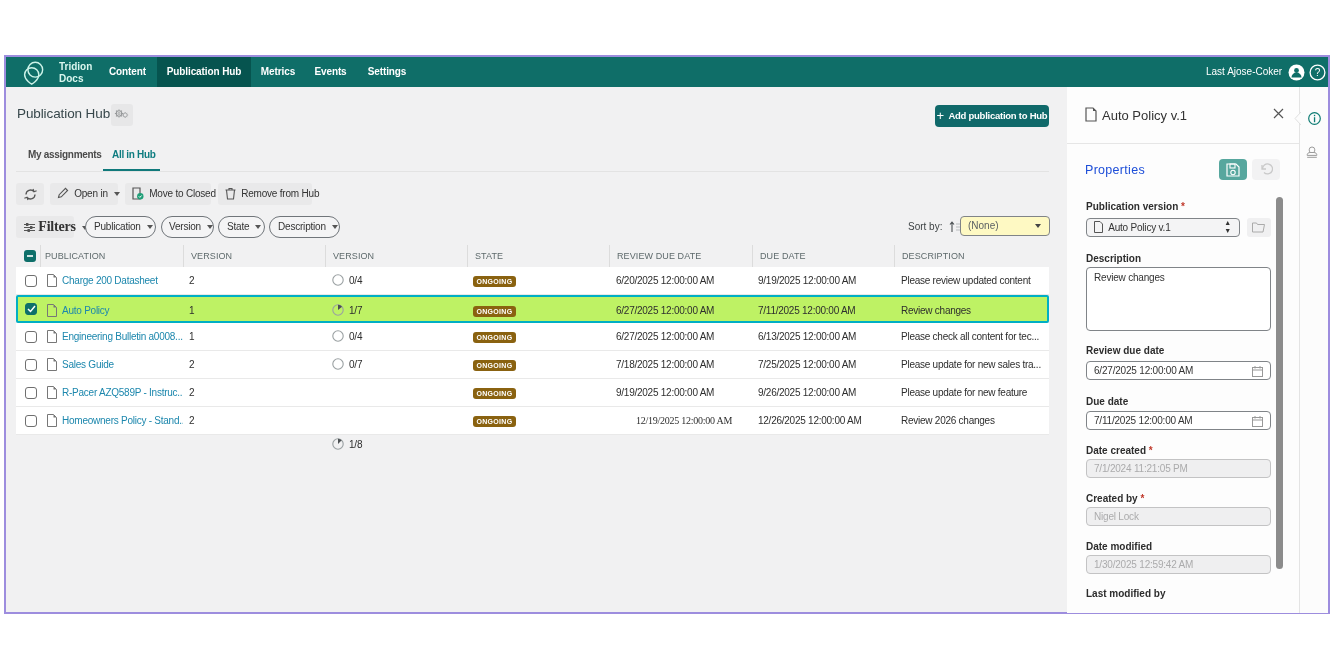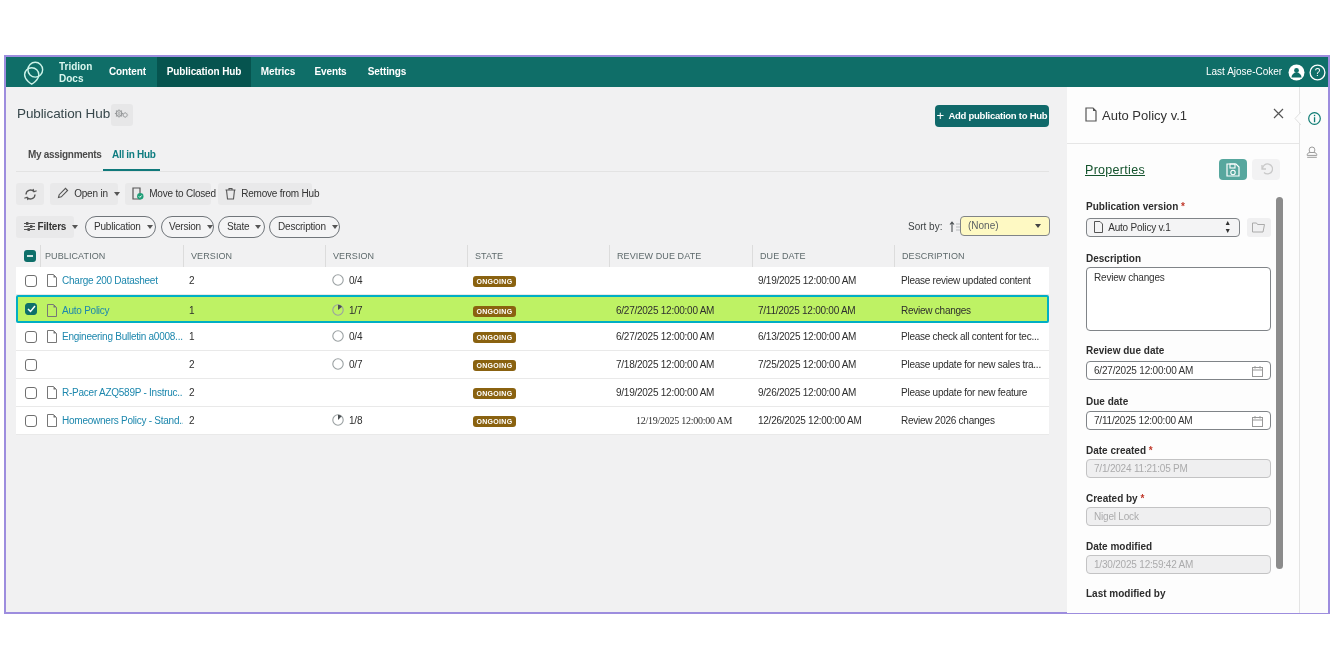--- a/index.html
+++ b/index.html
@@ -14,41 +14,41 @@
 .user { position:absolute; color:#fff; font-size:10px; line-height:30px; white-space:nowrap; }
 
 .title { position:absolute; left:17px; top:106px; font-size:13.5px; color:#37474b; letter-spacing:-0.1px; }
 .title-btn { position:absolute; left:111px; top:104px; width:22px; height:22px; background:#e7e7e8; border-radius:3px; }
 .addbtn { position:absolute; left:935px; top:105px; width:114px; height:22px; background:#10696A; border-radius:4px; color:#fff; font-size:9.5px; font-weight:bold; letter-spacing:-0.25px; text-align:center; line-height:22px; white-space:nowrap; }
 .tab { position:absolute; top:149px; font-size:10px; font-weight:bold; letter-spacing:-0.3px; white-space:nowrap; }
 .tabline { position:absolute; left:16px; top:171px; width:1033px; height:1px; background:#e3e3e3; }
 .tabunder { position:absolute; left:103px; top:169px; width:57px; height:2px; background:#10797B; }
 
 .tbtn { position:absolute; top:183px; height:22px; background:#e9e9ea; border-radius:3px; font-size:10px; letter-spacing:-0.2px; color:#333; line-height:22px; white-space:nowrap; }
-.fbtn { position:absolute; top:216px; height:22px; background:#e9e9ea; border-radius:3px; font-size:10px; letter-spacing:-0.2px; color:#333; line-height:22px; white-space:nowrap; }
+.fbtn { position:absolute; top:216px; height:22px; background:#e9e9ea; border-radius:3px; font-size:14px; letter-spacing:-0.2px; color:#333; line-height:22px; white-space:nowrap;font-family:Liberation Serif, serif; }
 .pill { position:absolute; top:216px; height:22px; background:#f4f4f5; border:1px solid #70757a; border-radius:11px; font-size:10px; letter-spacing:-0.2px; color:#333; line-height:20px; white-space:nowrap; }
 .sortlab { position:absolute; left:908px; top:216px; font-size:10px; color:#3e4345; line-height:22px; }
 .sortdd { position:absolute; left:960px; top:216px; width:90px; height:20px; background:#fef9c3; border:1px solid #808488; border-radius:4px; font-size:10px; color:#5a5f63; line-height:18px; }
 
 .thead { position:absolute; left:16px; top:245px; width:1033px; height:22px; font-size:9px; color:#5E6A6C; }
 .th { position:absolute; top:0; height:22px; line-height:22px; letter-spacing:0.1px; border-left:1px solid #dcdcdc; padding-left:7px; white-space:nowrap; }
 .th.first { border-left:none; }
 .trow { position:absolute; left:16px; width:1033px; height:28px; background:#fff; border-bottom:1px solid #e9e9e9; font-size:10px; letter-spacing:-0.25px; color:#2e2e2e; }
 .trow .cell { position:absolute; top:0; height:28px; line-height:28px; white-space:nowrap; overflow:hidden; }
 .trow.sel { background:#bef264; border:2px solid #00AFC4; border-radius:2px; }
 .link { color:#1C87AD; }
 .badge { display:inline-block; background:#8A6210; color:#fff; font-size:7px; font-weight:bold; letter-spacing:0.3px; border-radius:3px; padding:0 3.5px; line-height:11px; height:11px; vertical-align:middle; }
 .cb { position:absolute; left:9px; top:8px; width:12px; height:12px; border:1.5px solid #6f6f6f; border-radius:3px; background:#fff; }
 .cb.on { background:#0E6F6A; border-color:#0E6F6A; }
 
 .panel { position:absolute; left:1067px; top:87px; width:232px; height:526px; background:#fdfdfd; }
 .strip { position:absolute; left:1299px; top:87px; width:29px; height:526px; background:#fcfcfc; border-left:1px solid #e4e4e4; }
 .phead { position:absolute; left:1102px; top:108px; font-size:13px; color:#333; }
 .pdiv { position:absolute; left:1067px; top:143px; width:232px; height:1px; background:#e6e6e6; }
-.props { position:absolute; left:1085px; top:163px; font-size:12.5px; color:#14532d; letter-spacing:0.3px;text-decoration:underline; }
+.props { position:absolute; left:1085px; top:163px; font-size:12.5px; color:#1d4ed8; letter-spacing:0.3px; }
 .savebtn { position:absolute; left:1219px; top:159px; width:28px; height:21px; background:#57A79E; border-radius:4px; }
 .undobtn { position:absolute; left:1252px; top:159px; width:28px; height:21px; background:#f2f2f3; border-radius:4px; }
 .plabel { position:absolute; left:1086px; font-size:10px; font-weight:bold; color:#2d2d2d; white-space:nowrap; }
 .req { color:#C0392B; }
 .pinput { position:absolute; left:1086px; width:185px; height:19px; background:#fff; border:1px solid #808488; border-radius:4px; font-size:10px; color:#333; line-height:17px; letter-spacing:-0.2px; padding-left:7px; white-space:nowrap; }
 .pinput.dis { background:#efeff0; border-color:#c3c3c4; color:#ababac; }
 .scrollthumb { position:absolute; left:1276px; top:197px; width:7px; height:372px; background:#8c8c8c; border-radius:4px; }
 .caret { display:inline-block; width:0; height:0; border-left:3.5px solid transparent; border-right:3.5px solid transparent; border-top:4px solid #555; vertical-align:middle; margin-left:6px; }
 </style>
 </head>
@@ -170,20 +170,21 @@
       </div>
       <div class="cell" style="left:31px;width:136px;"><svg width="10" height="13" viewBox="0 0 10 13" style="vertical-align:-2.5px;">
           <path d="M0.5 0.5 h6 l3 3 v9 h-9 Z" fill="none" stroke="#777" stroke-width="1"></path>
           <path d="M6.5 0.5 v3 h3" fill="#777"></path>
         </svg>&nbsp;&nbsp;<span class="link">Charge 200 Datasheet</span></div>
       <div class="cell" style="left:173px;width:136px;">2</div>
       <div class="cell" style="left:316px;width:135px;"><svg width="12" height="12" viewBox="0 0 12 12" style="vertical-align:-2px;">
           <circle cx="6" cy="6" r="5.2" fill="none" stroke="#9aa0a2" stroke-width="1.1"></circle>
         </svg>&nbsp; 0/4</div>
       <div class="cell" style="left:457px;width:136px;"><span class="badge">ONGOING</span></div>
+      <div class="cell" style="left:600px;width:136px;">6/20/2025 12:00:00 AM</div>
       <div class="cell" style="left:742px;width:136px;">9/19/2025 12:00:00 AM</div>
       <div class="cell" style="left:885px;width:148px;">Please review updated content</div>
     </div>
     <div class="trow sel" style="top:295px;">
       <div class="cell" style="left:-2px;width:24px;">
         <span class="cb on" style="top:6px;"></span>
         <svg style="position:absolute;left:11px;top:8px;" width="9" height="8" viewBox="0 0 9 8">
           <path d="M1 4 L3.5 6.5 L8 1" fill="none" stroke="#fff" stroke-width="1.5"></path>
         </svg>
       </div>
@@ -215,20 +216,24 @@
         </svg>&nbsp; 0/4</div>
       <div class="cell" style="left:457px;width:136px;"><span class="badge">ONGOING</span></div>
       <div class="cell" style="left:600px;width:136px;">6/27/2025 12:00:00 AM</div>
       <div class="cell" style="left:742px;width:136px;">6/13/2025 12:00:00 AM</div>
       <div class="cell" style="left:885px;width:148px;">Please check all content for tec...</div>
     </div>
     <div class="trow" style="top:351px;">
       <div class="cell" style="left:0px;width:24px;">
         <span class="cb" style="top:8px;"></span>
       </div>
+      <div class="cell" style="left:31px;width:136px;"><svg width="10" height="13" viewBox="0 0 10 13" style="vertical-align:-2.5px;">
+          <path d="M0.5 0.5 h6 l3 3 v9 h-9 Z" fill="none" stroke="#777" stroke-width="1"></path>
+          <path d="M6.5 0.5 v3 h3" fill="#777"></path>
+        </svg>&nbsp;&nbsp;<span class="link">Sales Guide</span></div>
       <div class="cell" style="left:173px;width:136px;">2</div>
       <div class="cell" style="left:316px;width:135px;"><svg width="12" height="12" viewBox="0 0 12 12" style="vertical-align:-2px;">
           <circle cx="6" cy="6" r="5.2" fill="none" stroke="#9aa0a2" stroke-width="1.1"></circle>
         </svg>&nbsp; 0/7</div>
       <div class="cell" style="left:457px;width:136px;"><span class="badge">ONGOING</span></div>
       <div class="cell" style="left:600px;width:136px;">7/18/2025 12:00:00 AM</div>
       <div class="cell" style="left:742px;width:136px;">7/25/2025 12:00:00 AM</div>
       <div class="cell" style="left:885px;width:148px;">Please update for new sales tra...</div>
     </div>
     <div class="trow" style="top:379px;">
@@ -247,21 +252,21 @@
     </div>
     <div class="trow" style="top:407px;">
       <div class="cell" style="left:0px;width:24px;">
         <span class="cb" style="top:8px;"></span>
       </div>
       <div class="cell" style="left:31px;width:136px;"><svg width="10" height="13" viewBox="0 0 10 13" style="vertical-align:-2.5px;">
           <path d="M0.5 0.5 h6 l3 3 v9 h-9 Z" fill="none" stroke="#777" stroke-width="1"></path>
           <path d="M6.5 0.5 v3 h3" fill="#777"></path>
         </svg>&nbsp;&nbsp;<span class="link">Homeowners Policy - Stand...</span></div>
       <div class="cell" style="left:173px;width:136px;">2</div>
-      <div class="cell" style="left:316px;width:135px;"><svg width="12" height="12" viewBox="0 0 12 12" style="vertical-align:-2px;">
+      <div class="cell" style="left:316px;width:135px;margin-top:24px;"><svg width="12" height="12" viewBox="0 0 12 12" style="vertical-align:-2px;">
           <circle cx="6" cy="6" r="5.2" fill="none" stroke="#9aa0a2" stroke-width="1.1"></circle>
           <path d="M6 6 L6 0.8 A5.2 5.2 0 0 1 9.676955262170047 2.3230447378299526 Z" fill="#4a4f52"></path>
         </svg>&nbsp; 1/8</div>
       <div class="cell" style="left:457px;width:136px;"><span class="badge">ONGOING</span></div>
       <div class="cell" style="left:620px;width:136px;font-family:Liberation Serif, serif;">12/19/2025 12:00:00 AM</div>
       <div class="cell" style="left:742px;width:136px;">12/26/2025 12:00:00 AM</div>
       <div class="cell" style="left:885px;width:148px;">Review 2026 changes</div>
     </div>
   </div>
 

